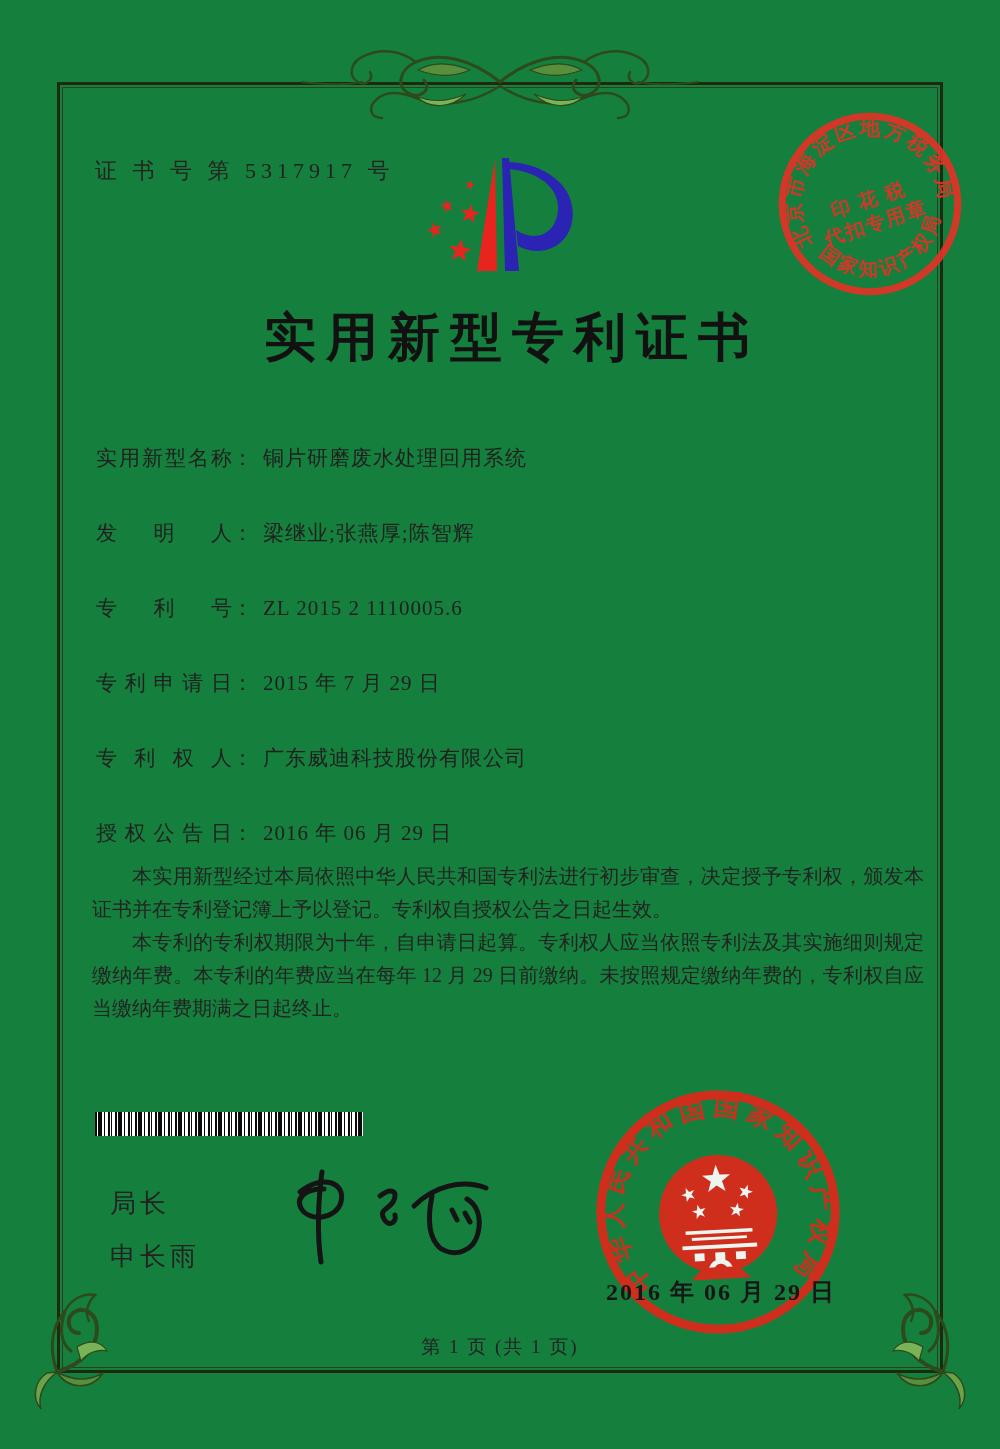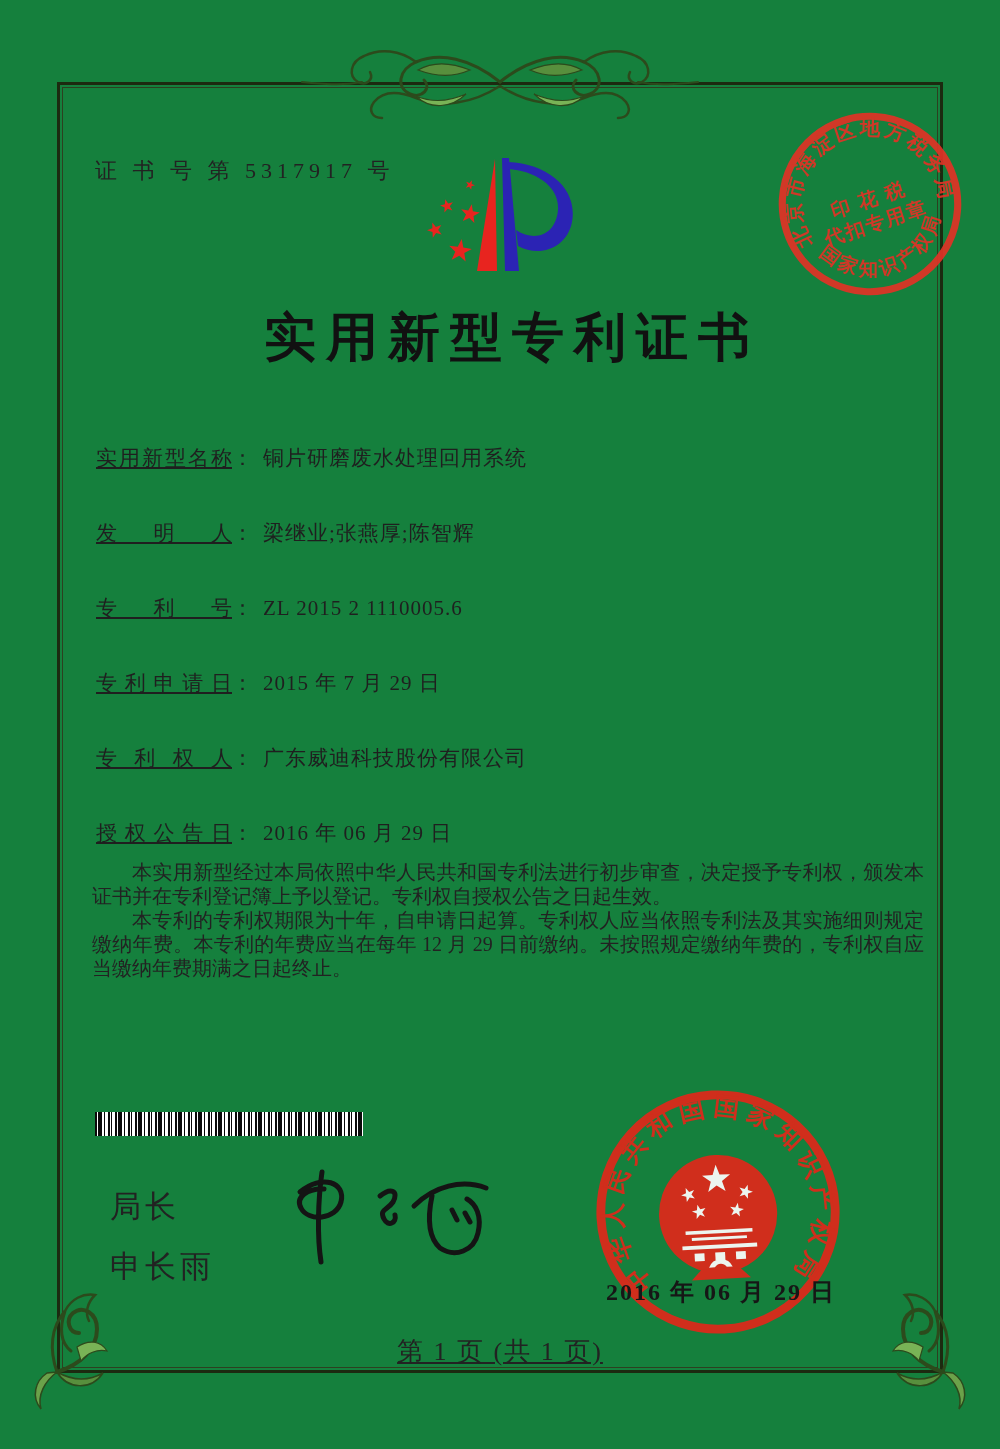--- a/index.html
+++ b/index.html
@@ -28,52 +28,51 @@
   .doc-title{
     position:absolute;left:12px;top:303px;width:100%;text-align:center;
     font-size:52px;font-weight:bold;letter-spacing:10px;color:#111;z-index:3;
   }
   
   .fields{position:absolute;left:96px;top:441px;width:812px;z-index:3;}
   .field{margin-bottom:41px;font-size:21px;line-height:34px;white-space:nowrap;}
   .flabel{
     display:inline-block;width:136px;text-align:justify;text-align-last:justify;
     vertical-align:top;
-    text-decoration:underline;
   }
   .fcolon{display:inline-block;margin-right:10px;}
   .fvalue{letter-spacing:1px;}
   
   .body-text{position:absolute;left:92px;top:860px;width:832px;z-index:3;}
   .body-text p{
-    margin:0;font-size:20px;line-height:24px;text-align:justify;
+    margin:0;font-size:20px;line-height:33px;text-align:justify;
     text-indent:2em;color:#222;
   }
   
   .barcode{
     position:absolute;left:95px;top:1112px;width:268px;height:24px;z-index:3;
     background:repeating-linear-gradient(90deg,
       #0a0a0a 0 2px,#fff 2px 3px,#0a0a0a 3px 7px,#fff 7px 9px,
       #0a0a0a 9px 10px,#fff 10px 13px,#0a0a0a 13px 15px,#fff 15px 16px,
       #0a0a0a 16px 17px,#fff 17px 20px);
   }
   .issuer{
     position:absolute;left:110px;top:1186px;z-index:3;
-    font-family:"Liberation Sans","DejaVu Sans",sans-serif;font-size:31px;color:#222;
+    font-family:"Liberation Sans","DejaVu Sans",sans-serif;font-size:26px;color:#222;
   }
   .issuer div{margin-bottom:18px;letter-spacing:4px;}
   .signature{position:absolute;left:262px;top:1158px;z-index:4;}
   .office-seal{position:absolute;left:590px;top:1084px;z-index:3;}
   .seal-date{
     position:absolute;left:606px;top:1276px;z-index:5;font-size:24px;
     font-weight:bold;letter-spacing:2px;color:#161616;white-space:nowrap;
   }
   .page-footer{
     position:absolute;left:0;top:1334px;width:100%;text-align:center;
-    font-size:26px;letter-spacing:2px;color:#222;z-index:3;text-decoration:underline;
+    font-size:19px;letter-spacing:2px;color:#222;z-index:3;
   }
   .tax-stamp{position:absolute;left:768px;top:102px;z-index:4;}
   .stamp-red{opacity:.92;}
 </style>
 </head>
 <body>
 
 <div class="page">
 
   <svg width="0" height="0" style="position:absolute" aria-hidden="true">

